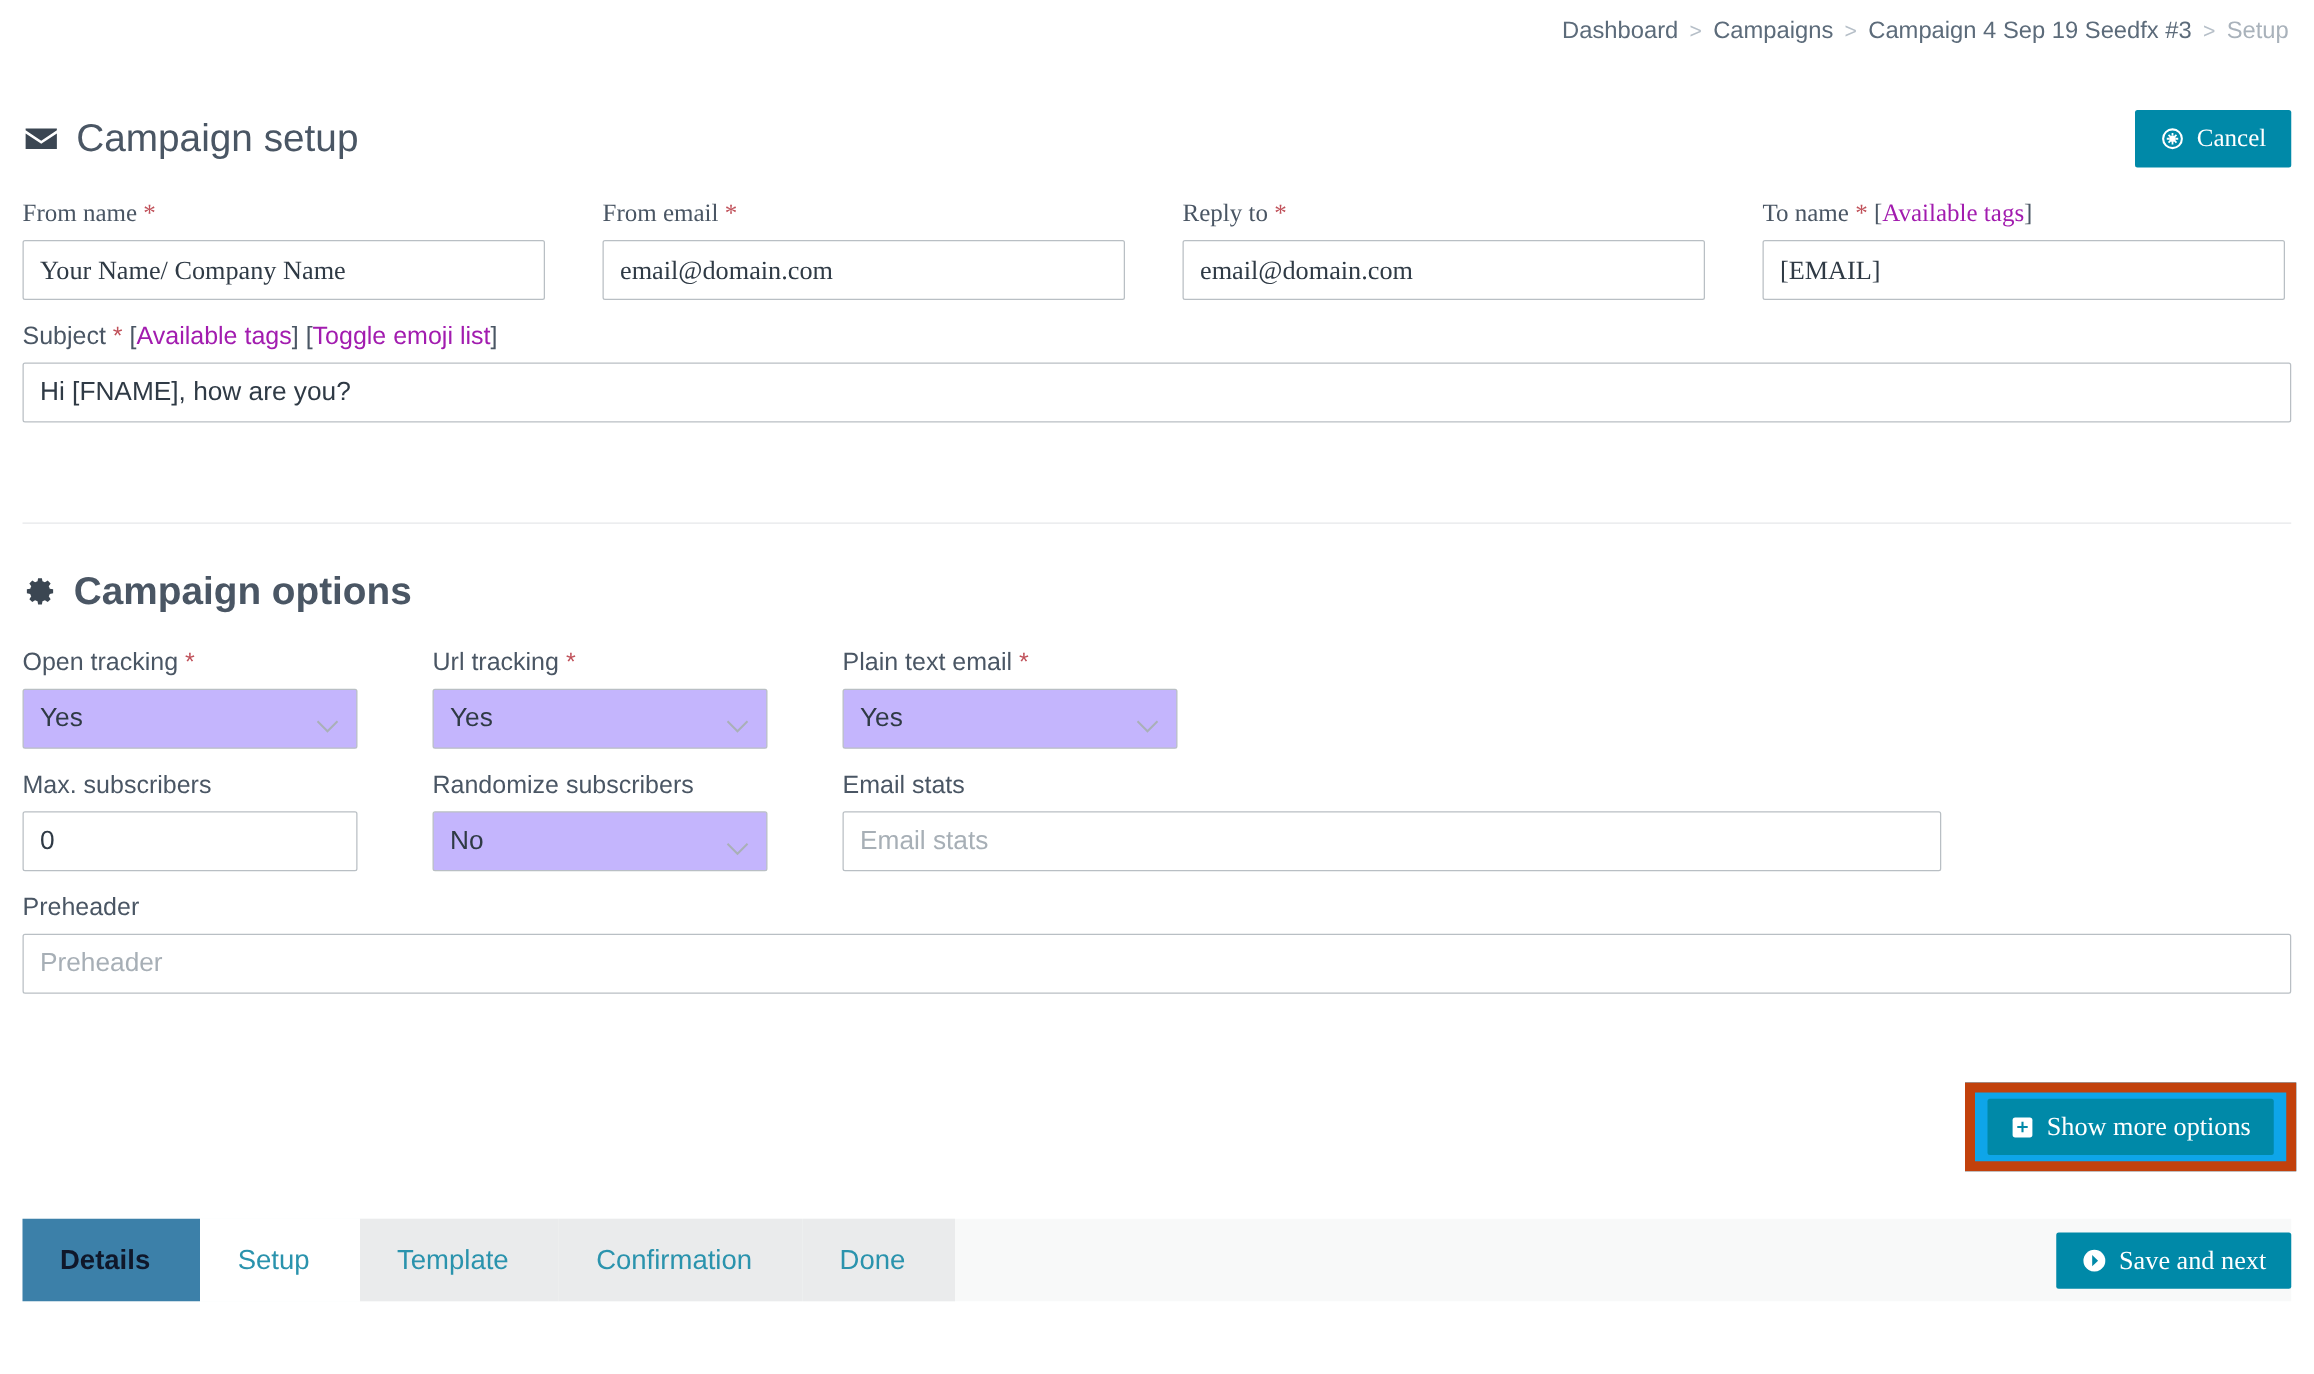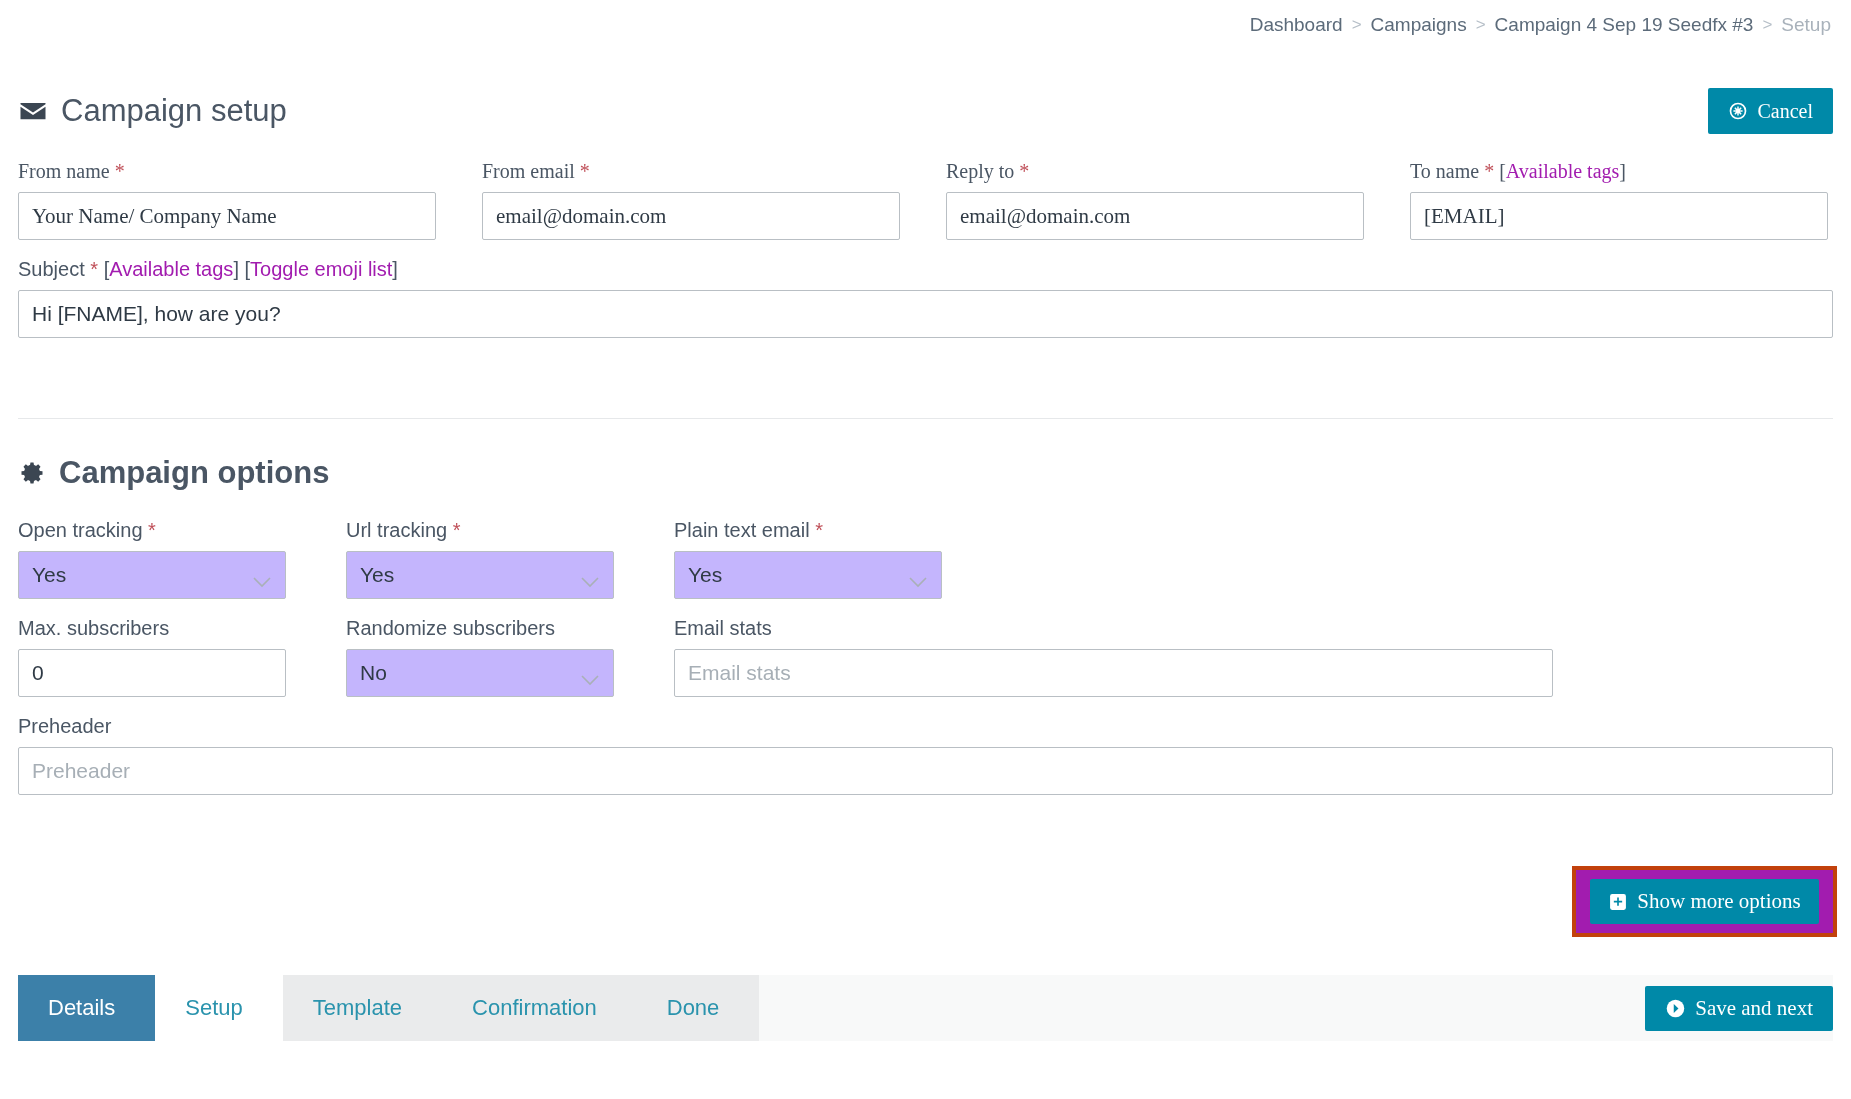--- a/index.html
+++ b/index.html
@@ -91,21 +91,21 @@
   }
   .gear-icon { display: inline-flex; color: #3b4652; }
   .orow { display: flex; gap: 60px; margin-bottom: 18px; align-items: flex-end; }
   .w3 { width: 268px; }
   .wstats { width: 879px; }
 
   
   .more-wrap {
     position: absolute; top: 866px; left: 1572px;
     width: 265px; height: 71px;
-    border: 4px solid #c2410c; background: #a21caf;
+    border: 8px solid #c2410c; background: #0ea5e9;
     display: flex; align-items: center; justify-content: center;
   }
   .more-btn { padding: 12px 18px; font-size: 21px; }
 
   
   .footer {
     position: absolute; left: 18px; right: 18px; top: 975px;
     height: 66px; background: #f8f9f9;
   }
   .steps { position: absolute; left: 0; top: 0; display: flex; height: 66px; }
@@ -115,21 +115,21 @@
     background: #eaebec; cursor: pointer; white-space: nowrap;
   }
   .step .tip {
     position: absolute; right: -32px; top: 0; width: 33px; height: 66px;
     overflow: hidden; z-index: 2;
   }
   .step .tip::before {
     content: ""; position: absolute; left: -33px; top: 0;
     width: 66px; height: 66px; background: inherit;
   }
-  .step.active { background: #3c80a9; color: #ffffff; font-weight: 400; z-index: 5; }
+  .step.active { background: #3c80a9; color: #0f172a; font-weight: 700; z-index: 5; }
   .step.cur { background: #ffffff; z-index: 4; }
   .step.s3 { z-index: 3; }
   .step.s4 { z-index: 2; }
   .step.s5 { z-index: 1; }
 
   .save-btn {
     position: absolute; right: 0; top: 11px;
     padding: 12px 20px; font-size: 21px;
   }
 </style>

